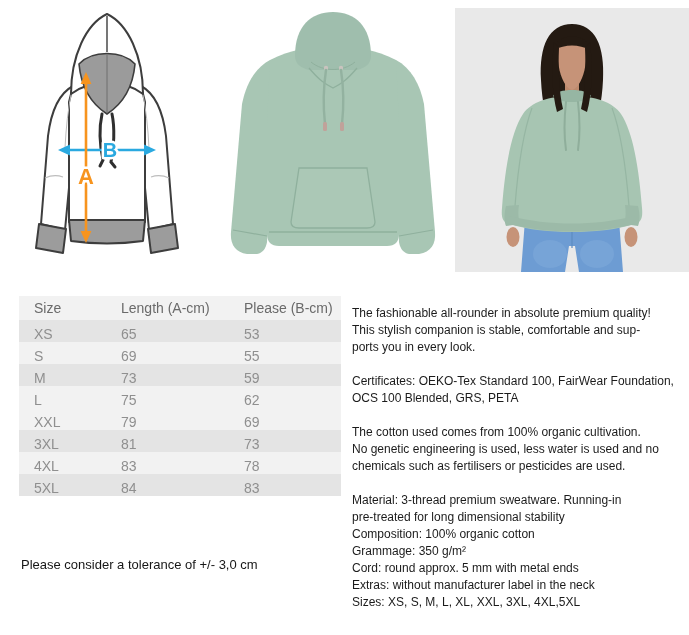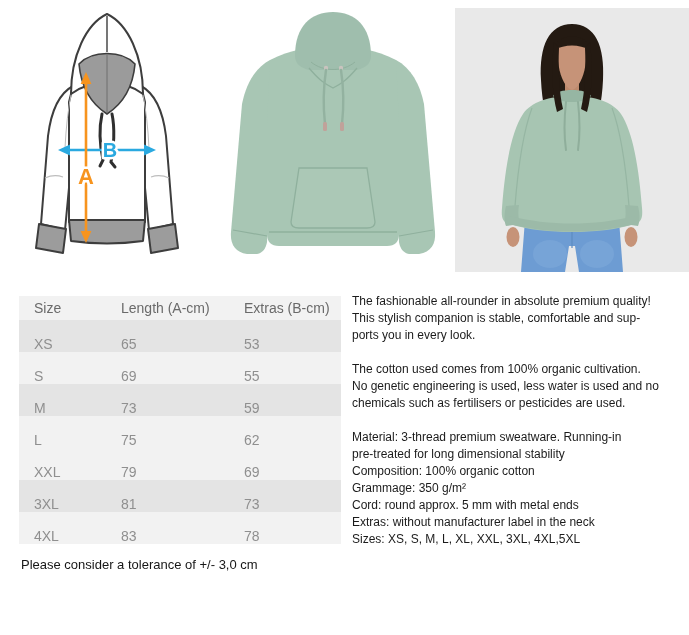--- a/index.html
+++ b/index.html
@@ -15,31 +15,31 @@
 
   table.size-chart{
     position:absolute;left:19px;top:296px;width:322px;
     border-collapse:collapse;table-layout:fixed;font-size:14px;
   }
   table.size-chart th{
     font-weight:normal;text-align:left;color:#6a6a6a;height:24px;padding:0 0 0 15px;
     background:#f2f2f2;
   }
   table.size-chart td{
-    color:#8f8f8f;height:16px;padding:16px 0 0 15px;background:#f2f2f2;
+    color:#8f8f8f;height:16px;padding:6px 0 0 15px;background:#f2f2f2;
   }
   table.size-chart tr.dark td{background:#e4e4e4;}
   .tolerance{
     position:absolute;left:13px;top:549px;margin:8px;font-size:13px;color:#161616;
   }
   .description{
     position:absolute;left:352px;top:289px;width:334px;color:#1b1b1b;
     font-size:12px;line-height:17px;
   }
-  .description p{margin:4px 0 17px 0;white-space:pre-line;}
+  .description p{margin:16px 0 17px 0;white-space:pre-line;}
   .tech-label{font-family:"Liberation Sans",sans-serif;font-weight:bold;paint-order:stroke;stroke:#ffffff;stroke-width:5px;stroke-linejoin:round;}
 </style>
 </head>
 <body>
 
 <div class="page">
 
   <figure class="fig-tech">
     <svg viewBox="0 0 196 258">
 
@@ -149,21 +149,21 @@
   <table class="size-chart">
     <colgroup>
         <col style="width:87px">
         <col style="width:123px">
         <col style="width:112px">
       </colgroup>
     <thead>
       <tr>
         <th>Size</th>
         <th>Length (A-cm)</th>
-        <th>Extras (B-cm)</th>
+        <th>Please (B-cm)</th>
       </tr>
     </thead>
     <tbody>
       <tr class="dark">
         <td>XS</td>
         <td>65</td>
         <td>53</td>
       </tr>
       <tr>
         <td>S</td>
@@ -187,30 +187,37 @@
       </tr>
       <tr class="dark">
         <td>3XL</td>
         <td>81</td>
         <td>73</td>
       </tr>
       <tr>
         <td>4XL</td>
         <td>83</td>
         <td>78</td>
+      </tr>
+      <tr class="dark">
+        <td>5XL</td>
+        <td>84</td>
+        <td>83</td>
       </tr>
     </tbody>
   </table>
 
   <p class="tolerance">Please consider a tolerance of +/- 3,0 cm</p>
 
   <div class="description">
     <p>The fashionable all-rounder in absolute premium quality!
 This stylish companion is stable, comfortable and sup-
 ports you in every look.</p>
+    <p>Certificates: OEKO-Tex Standard 100, FairWear Foundation,
+OCS 100 Blended, GRS, PETA</p>
     <p>The cotton used comes from 100% organic cultivation.
 No genetic engineering is used, less water is used and no
 chemicals such as fertilisers or pesticides are used.</p>
     <p>Material: 3-thread premium sweatware. Running-in
 pre-treated for long dimensional stability
 Composition: 100% organic cotton
 Grammage: 350 g/m²
 Cord: round approx. 5 mm with metal ends
 Extras: without manufacturer label in the neck
 Sizes: XS, S, M, L, XL, XXL, 3XL, 4XL,5XL</p>

